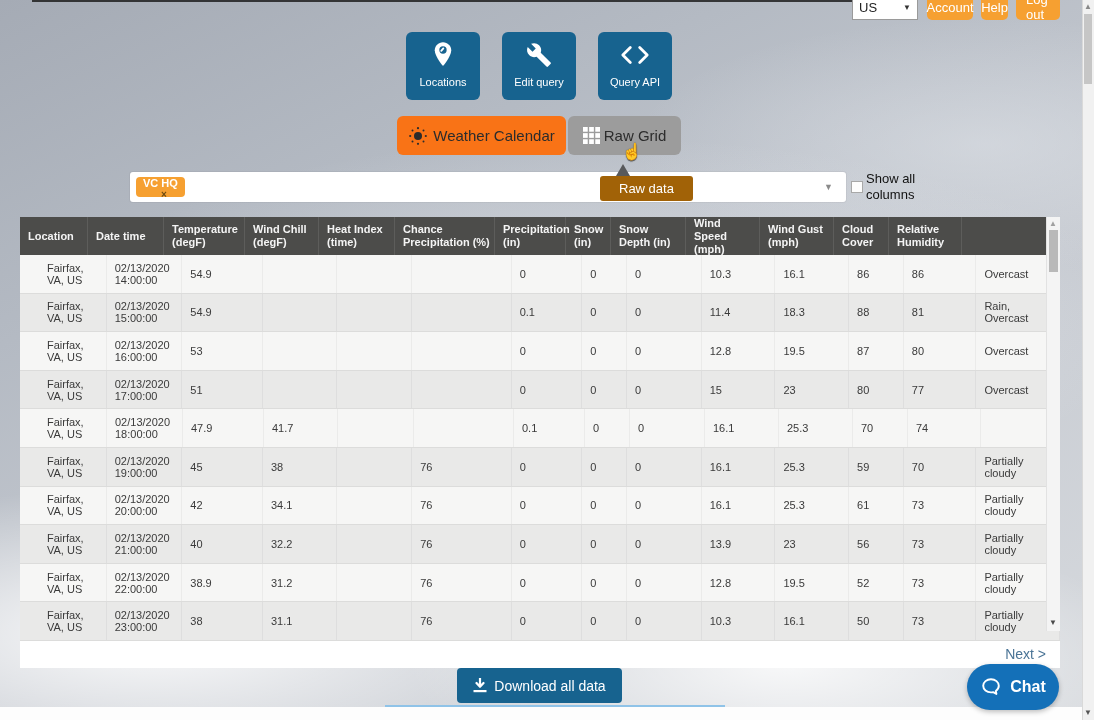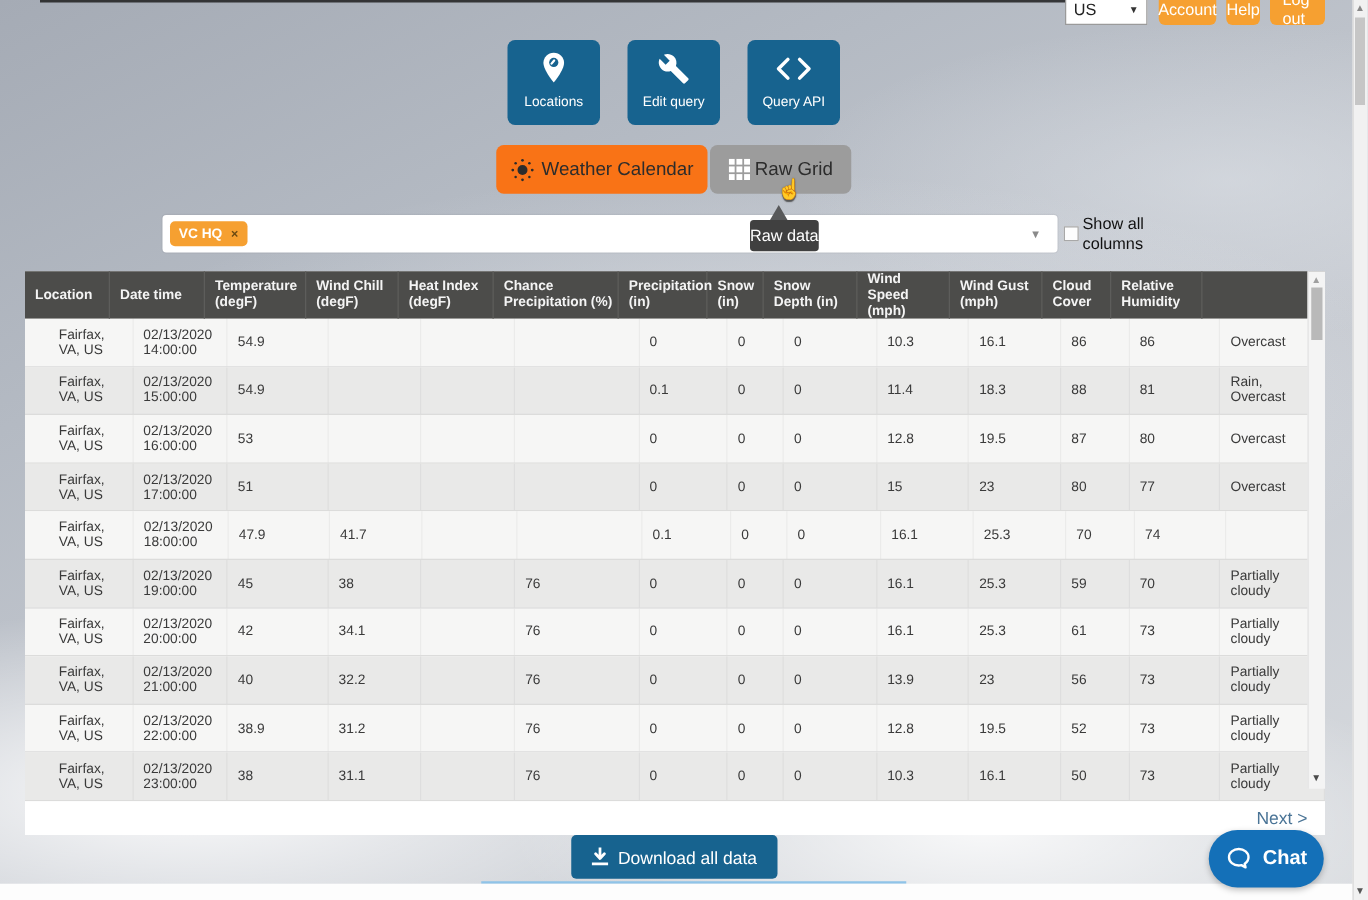--- a/index.html
+++ b/index.html
@@ -30,22 +30,22 @@
   
   .tab{top:116px;height:39px;border-radius:6px;display:flex;align-items:center;justify-content:center;
     font-size:15px;color:#2c2c2c;box-sizing:border-box;}
   
   .locbar{left:130px;top:172px;width:716px;height:30px;background:#fff;border-radius:3px;
     box-shadow:0 0 0 1px rgba(0,0,0,0.04);}
   .chip{left:136px;top:177px;height:20px;border-radius:4px;display:flex;align-items:center;
     padding:0 7px;font-size:11px;font-weight:bold;color:#fff;}
   .chip .x{margin-left:7px;color:#6b4a12;font-weight:bold;font-size:10px;}
   .ddcaret{left:824px;top:182px;font-size:9px;color:#8a8a8a;}
-  .tooltip{left:600px;top:176px;height:25px;background:#404040;border-radius:3px;color:#fff;
-    font-size:13px;display:flex;align-items:center;padding:0 0;}
+  .tooltip{left:600px;top:176px;height:25px;background:#a16207;border-radius:3px;color:#fff;
+    font-size:13px;display:flex;align-items:center;padding:0 19px;}
   .tooltip-caret{left:616px;top:164px;width:0;height:0;border-left:7px solid transparent;
     border-right:7px solid transparent;border-bottom:12px solid #58595b;}
   .checkbox{left:851px;top:181px;width:12px;height:12px;background:#fdfdfd;border:1px solid #a8a8a8;box-sizing:border-box;}
   .showcols{left:866px;top:171px;width:64px;font-size:13px;color:#111;line-height:16px;}
   
   .cursor{left:622px;top:142px;font-size:16px;color:#fff;text-shadow:0 0 1px #555, 0 1px 1px #555;}
   
   .panel{left:20px;top:217px;width:1040px;background:#fff;}
   .thead{display:flex;background:#4c4c4a;}
   .th{color:#f4f4f4;font-size:11px;font-weight:bold;line-height:13px;padding:6px 4px 6px 8px;
@@ -155,41 +155,41 @@
           <rect x="6.5" y="13" width="5" height="5"></rect>
           <rect x="13" y="13" width="5" height="5"></rect>
         </g>
       </svg>
   </span>
   <span>Raw Grid</span>
 </div>
 <div class="abs cursor">☝</div>
 
 <div class="abs locbar"></div>
-<div class="abs chip" style="background:#f6a031;">
+<div class="abs chip" style="background:#f6a031;flex-direction:column;">
   <span>VC HQ</span>
   <span class="x">×</span>
 </div>
 <div class="abs ddcaret">▼</div>
 
 <div class="abs tooltip-caret"></div>
 <div class="abs tooltip">
   <span>Raw data</span>
 </div>
 
 <div class="abs checkbox"></div>
 <div class="abs showcols">Show all columns</div>
 
 <div class="abs panel">
   <div class="thead">
       <div class="th" style="width: 68px;">Location</div>
       <div class="th" style="width: 76px;">Date time</div>
       <div class="th" style="width: 81px;">Temperature (degF)</div>
       <div class="th" style="width: 74px;">Wind Chill (degF)</div>
-      <div class="th" style="width: 76px;">Heat Index (degF)</div>
+      <div class="th" style="width: 76px;">Heat Index (time)</div>
       <div class="th" style="width: 100px;">Chance Precipitation (%)</div>
       <div class="th" style="width: 71px;">Precipitation (in)</div>
       <div class="th" style="width: 45px;">Snow (in)</div>
       <div class="th" style="width: 75px;">Snow Depth (in)</div>
       <div class="th" style="width: 74px;">Wind Speed (mph)</div>
       <div class="th" style="width: 74px;">Wind Gust (mph)</div>
       <div class="th" style="width: 55px;">Cloud Cover</div>
       <div class="th" style="width: 73px;">Relative Humidity</div>
     </div>
   <div class="tbody">

